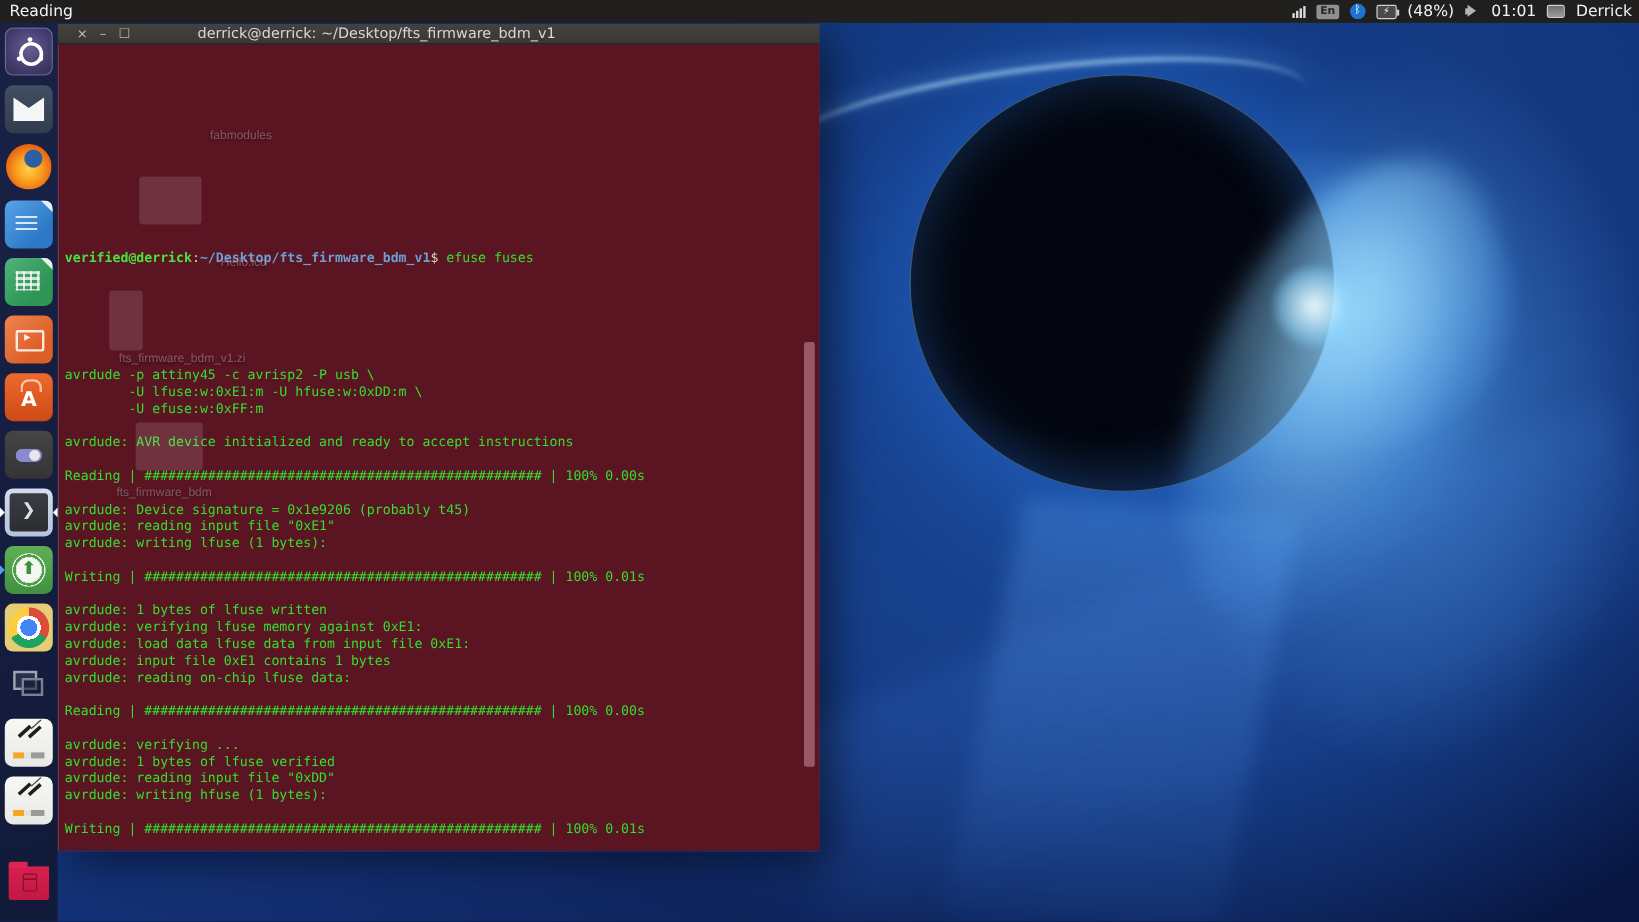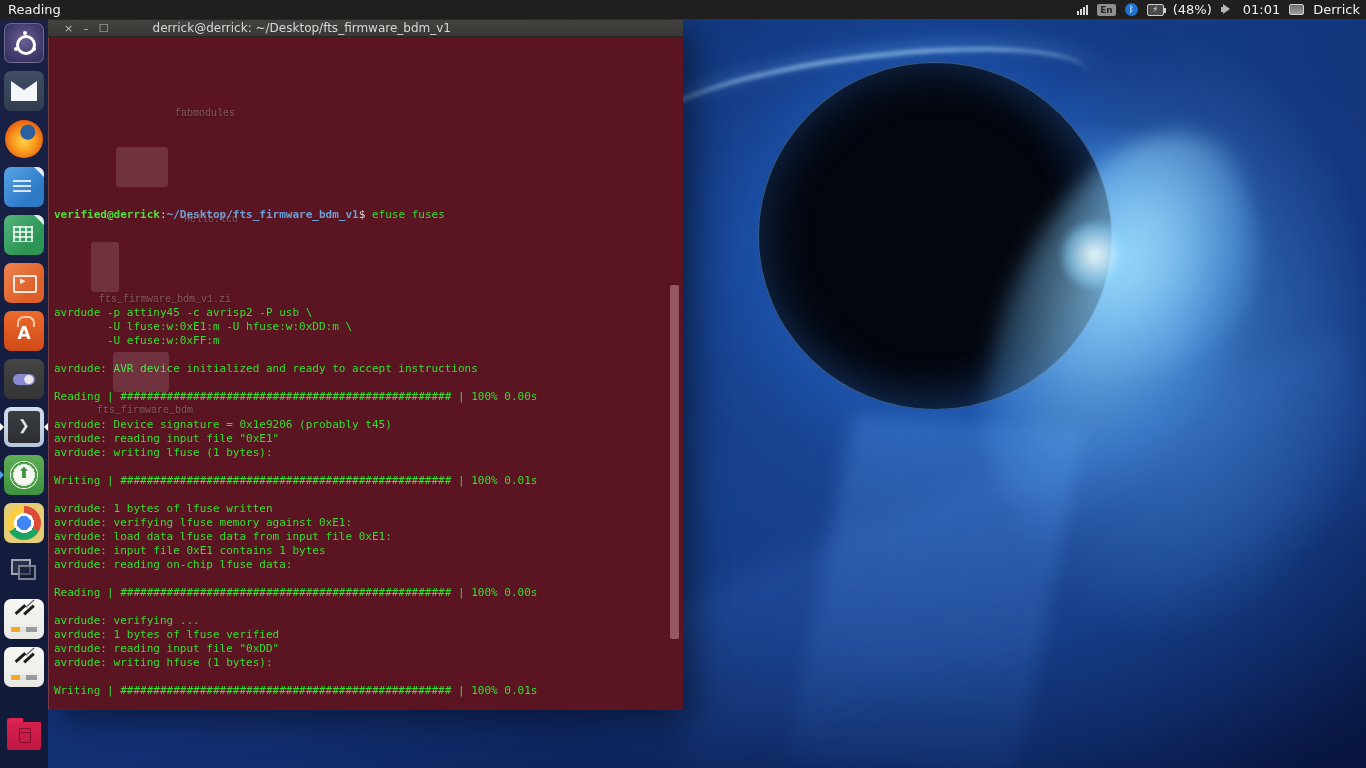--- a/index.html
+++ b/index.html
@@ -138,32 +138,32 @@
     border:1px solid rgba(40,0,10,.45); border-radius:2px;
     background:linear-gradient(rgba(40,0,10,.45) 0 1px, transparent 1px) center 3px/10px 100% no-repeat; }
 
   
   .term-win { position:absolute; left:48px; top:20px; width:635px; height:690px; z-index:20;
     box-shadow:12px 10px 30px rgba(0,0,0,.45); }
   .titlebar { height:17px; background:linear-gradient(#43423e,#393834); border-bottom:1px solid #26251f;
     display:flex; align-items:center; color:#d8d8d8; font-size:12px; }
   .win-btns { display:flex; gap:10px; margin-left:16px; color:#b9b7b1; font-size:11px; }
   .win-btns span { line-height:15px; cursor:default; }
-  .win-title { margin-left:44px; white-space:nowrap; }
+  .win-title { margin-left:56px; white-space:nowrap; }
   .term-body { position:relative; height:672px; background:#5a1422; border-left:1px solid rgba(255,255,255,.18);
     font-family:"DejaVu Sans Mono",monospace; font-size:11px; line-height:14px; color:#35df2f;
     padding:3px 0 0 5px; white-space:pre; overflow:hidden; }
   .t-line { height:14px; }
   .p-user { color:#4ce23c; font-weight:bold; }
   .p-colon { color:#d8d8c8; }
   .p-path { color:#6d9fd4; font-weight:bold; }
   .p-dollar { color:#d8d8c8; }
   .p-cmd { color:#35df2f; }
 
-  .ghost { position:absolute; color:rgba(255,255,255,.30); font-family:Liberation Mono, monospace; font-size:10px;
+  .ghost { position:absolute; color:rgba(255,255,255,.30); font-family:Liberation Sans, sans-serif; font-size:10px;
     text-shadow:0 1px 2px rgba(0,0,0,.4); pointer-events:none; }
   .ghost-folder { position:absolute; background:rgba(255,255,255,.13); border-radius:3px; pointer-events:none; }
   .gf1 { left:67px; top:110px; width:52px; height:40px; }
   .gf2 { left:64px; top:315px; width:56px; height:40px; }
   .gf3 { left:42px; top:205px; width:28px; height:50px; }
   .gl1 { left:126px; top:70px; }
   .gl2 { left:135px; top:176px; }
   .gl3 { left:50px; top:256px; }
   .gl4 { left:48px; top:367px; }
 

